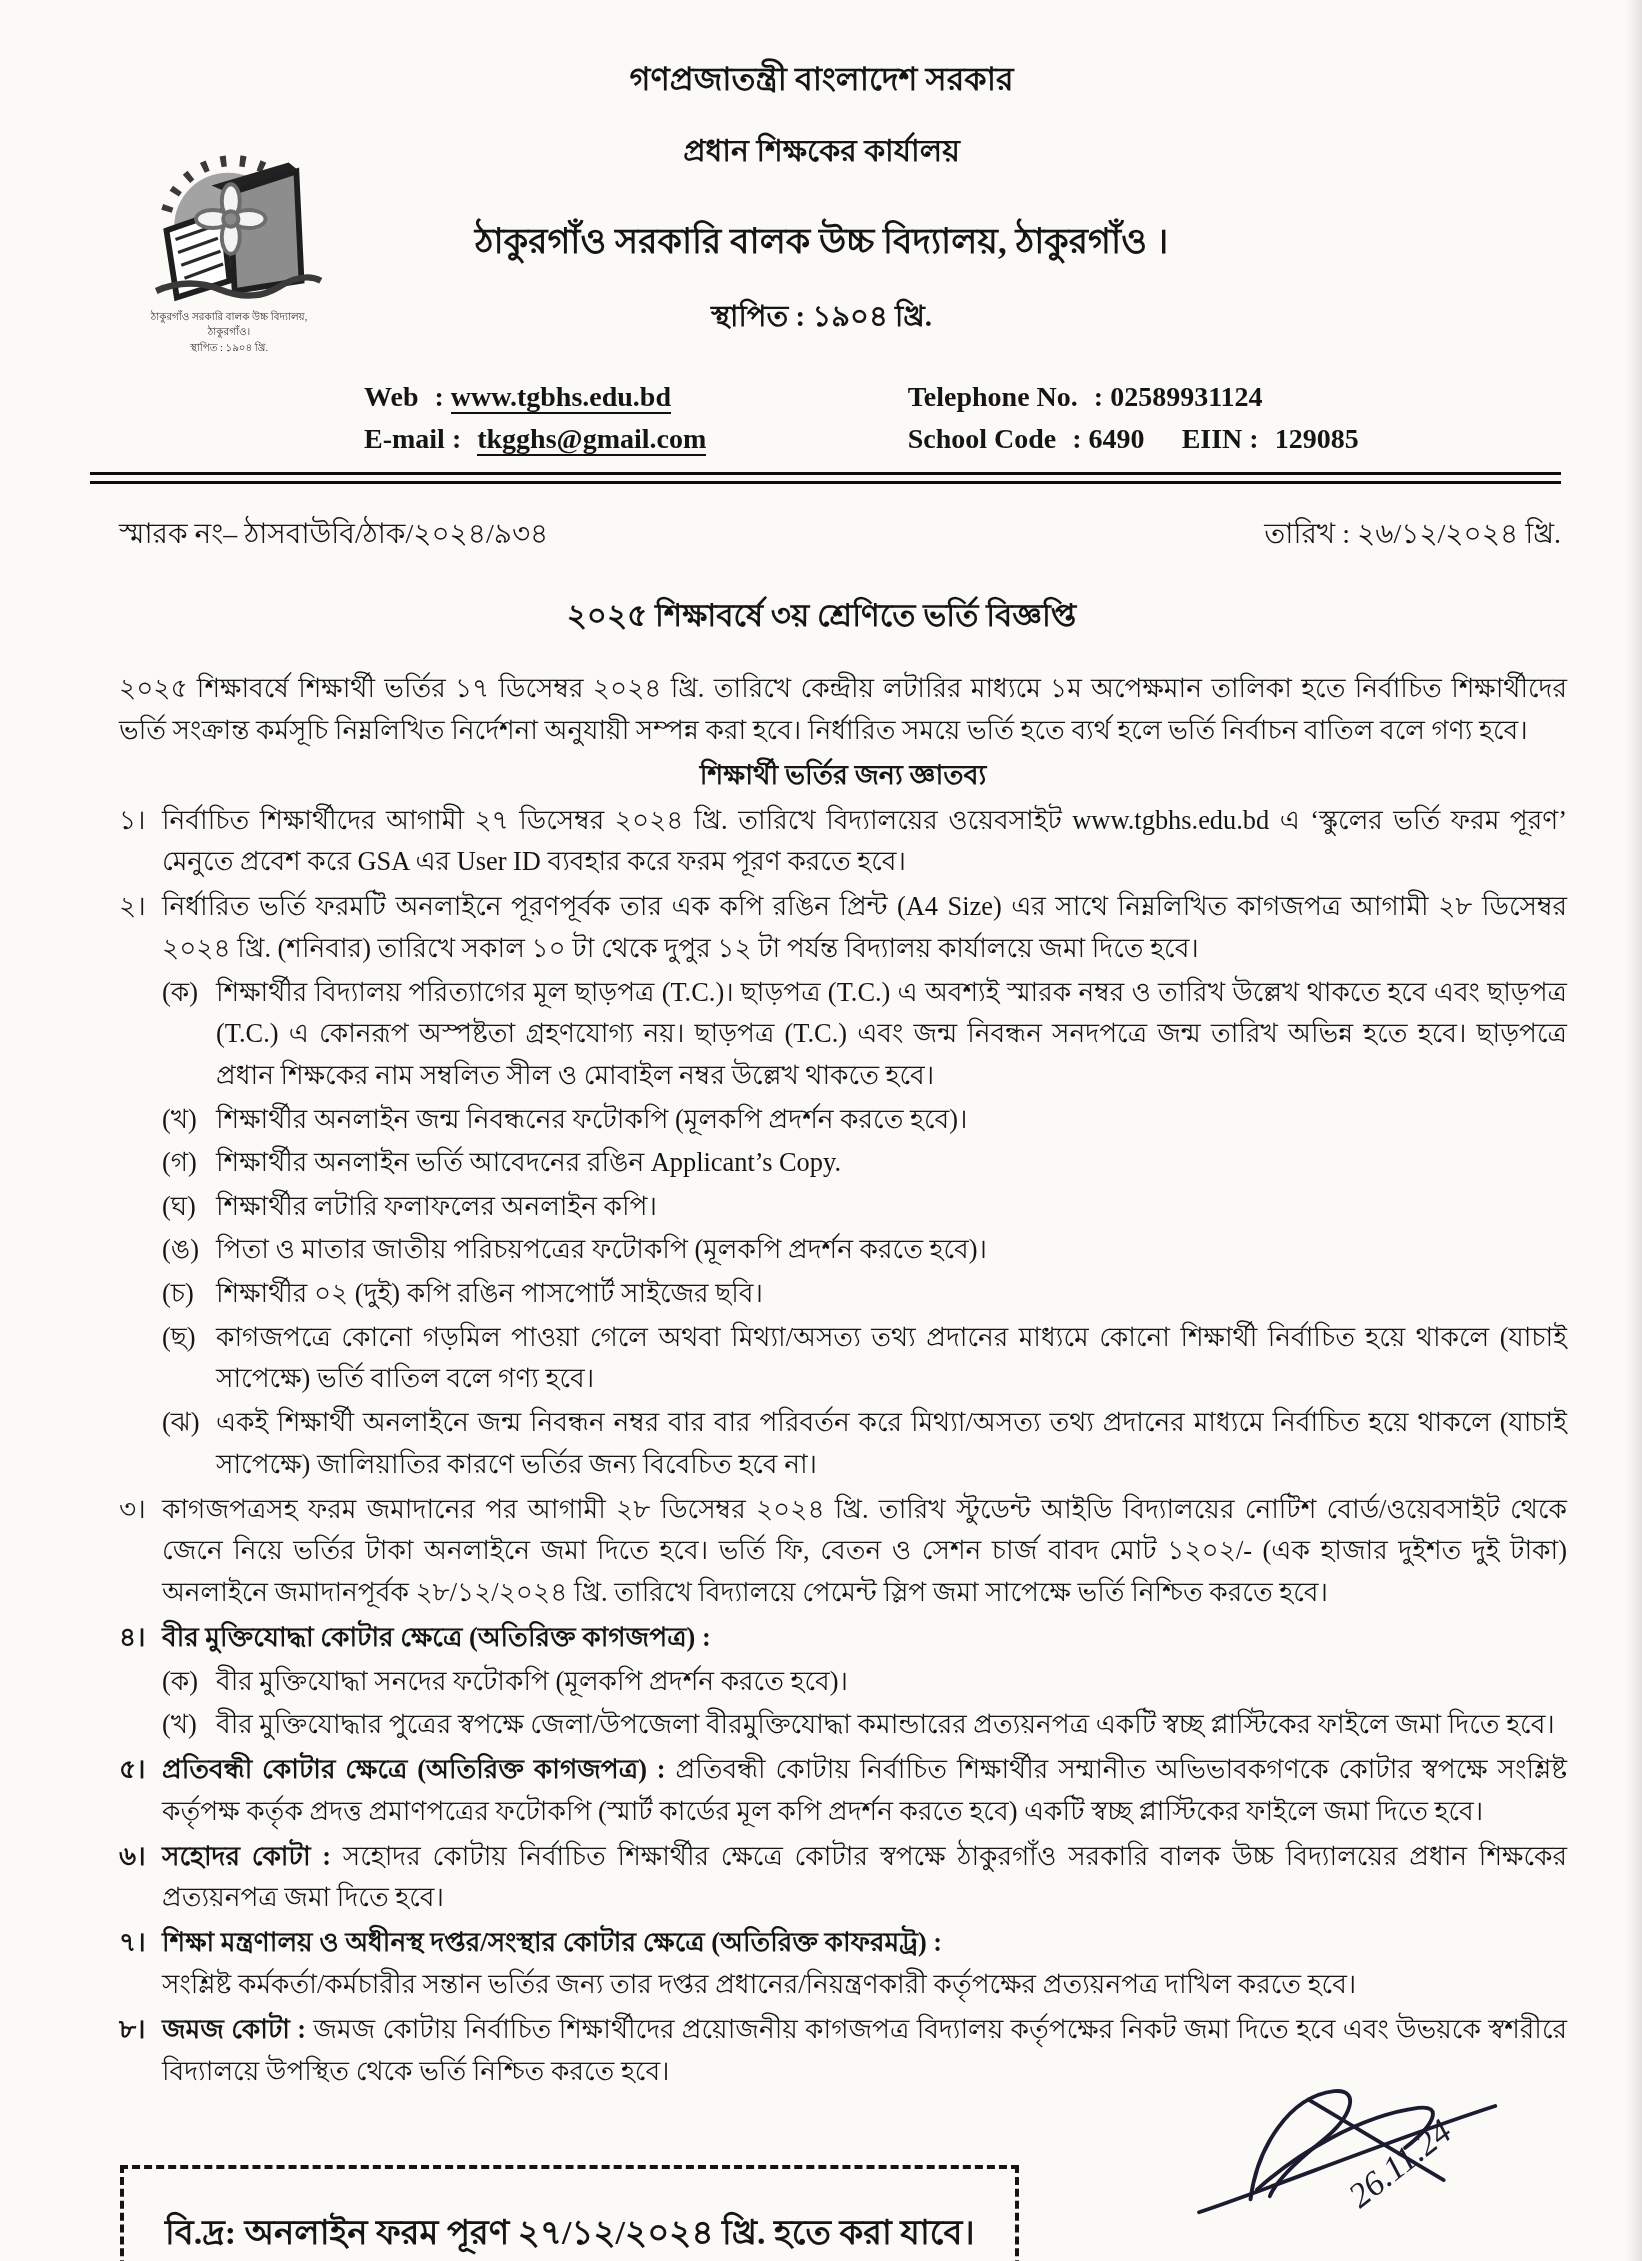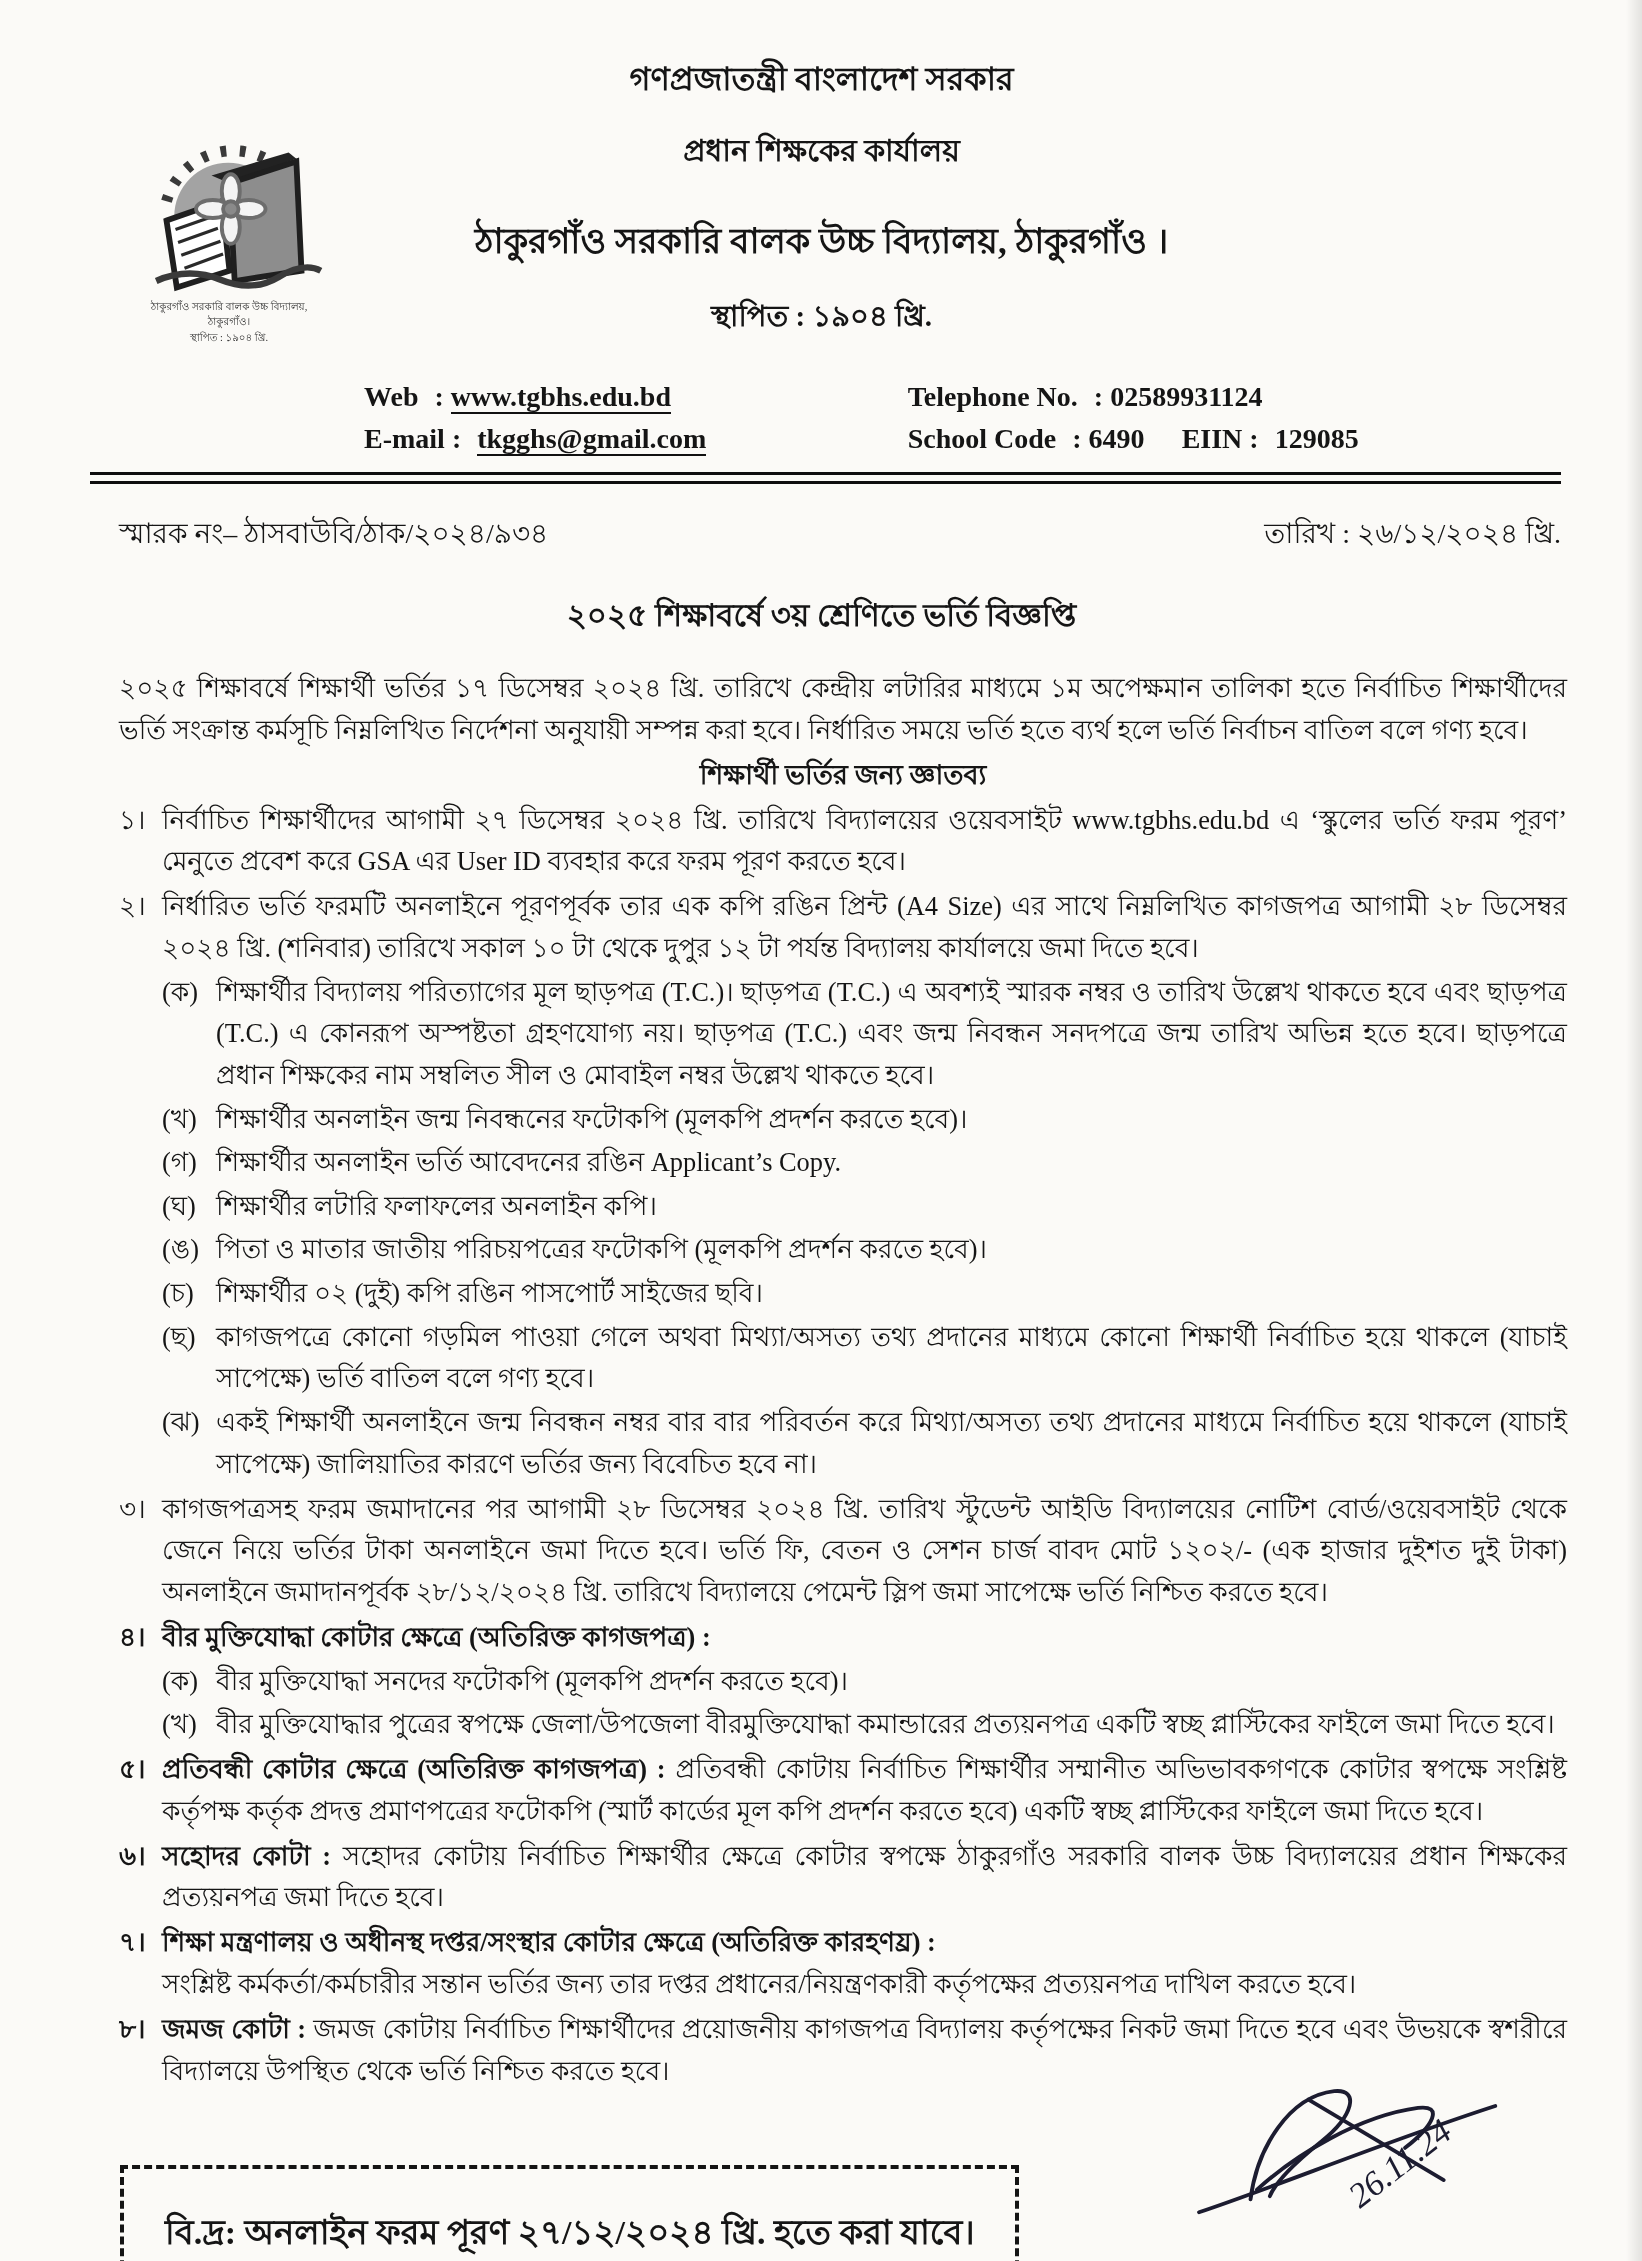--- a/index.html
+++ b/index.html
@@ -13,21 +13,21 @@
     font-family:"Liberation Serif","DejaVu Serif",serif;
     overflow:hidden;
   }
   .page::after{
     content:"";position:absolute;top:0;right:0;width:17px;height:100%;
     background:linear-gradient(to right,rgba(0,0,0,0),rgba(0,0,0,0.10));
     pointer-events:none;
   }
 
   
-  .logo-wrap{position:absolute;left:129px;top:119px;width:200px;text-align:center;}
+  .logo-wrap{position:absolute;left:129px;top:129px;width:200px;text-align:center;}
   .logo-wrap svg{display:block;margin:0 auto;}
   .logo-caption{font-size:10.3px;line-height:1.5;color:#2c2c2c;}
 
   .header-center{text-align:center;padding-top:54px;}
   .h-line1{font-size:32px;font-weight:bold;}
   .h-line2{font-size:30px;font-weight:bold;margin-top:19.3px;}
   .h-line3{font-size:35px;font-weight:bold;margin-top:36px;text-align:center;}
   .h-line4{font-size:29px;font-weight:bold;margin-top:19.3px;}
 
   .contact{
@@ -225,21 +225,21 @@
       <span class="inum">৬।</span>
       <span class="itext">
         <span class="b">সহোদর কোটা :</span>
         <span>সহোদর কোটায় নির্বাচিত শিক্ষার্থীর ক্ষেত্রে কোটার স্বপক্ষে ঠাকুরগাঁও সরকারি বালক উচ্চ বিদ্যালয়ের প্রধান শিক্ষকের প্রত্যয়নপত্র জমা দিতে হবে।</span>
       </span>
     </div>
 
     <div class="item bold-head">
       <span class="inum">৭।</span>
       <span class="itext">
-        <span class="b">শিক্ষা মন্ত্রণালয় ও অধীনস্থ দপ্তর/সংস্থার কোটার ক্ষেত্রে (অতিরিক্ত কারহণয্র) :</span>
+        <span class="b">শিক্ষা মন্ত্রণালয় ও অধীনস্থ দপ্তর/সংস্থার কোটার ক্ষেত্রে (অতিরিক্ত কাফরমট্র) :</span>
         <div class="cont">সংশ্লিষ্ট কর্মকর্তা/কর্মচারীর সন্তান ভর্তির জন্য তার দপ্তর প্রধানের/নিয়ন্ত্রণকারী কর্তৃপক্ষের প্রত্যয়নপত্র দাখিল করতে হবে।</div>
       </span>
     </div>
 
     <div class="item bold-head">
       <span class="inum">৮।</span>
       <span class="itext">
         <span class="b">জমজ কোটা :</span>
         <span>জমজ কোটায় নির্বাচিত শিক্ষার্থীদের প্রয়োজনীয় কাগজপত্র বিদ্যালয় কর্তৃপক্ষের নিকট জমা দিতে হবে এবং উভয়কে স্বশরীরে বিদ্যালয়ে উপস্থিত থেকে ভর্তি নিশ্চিত করতে হবে।</span>
       </span>

